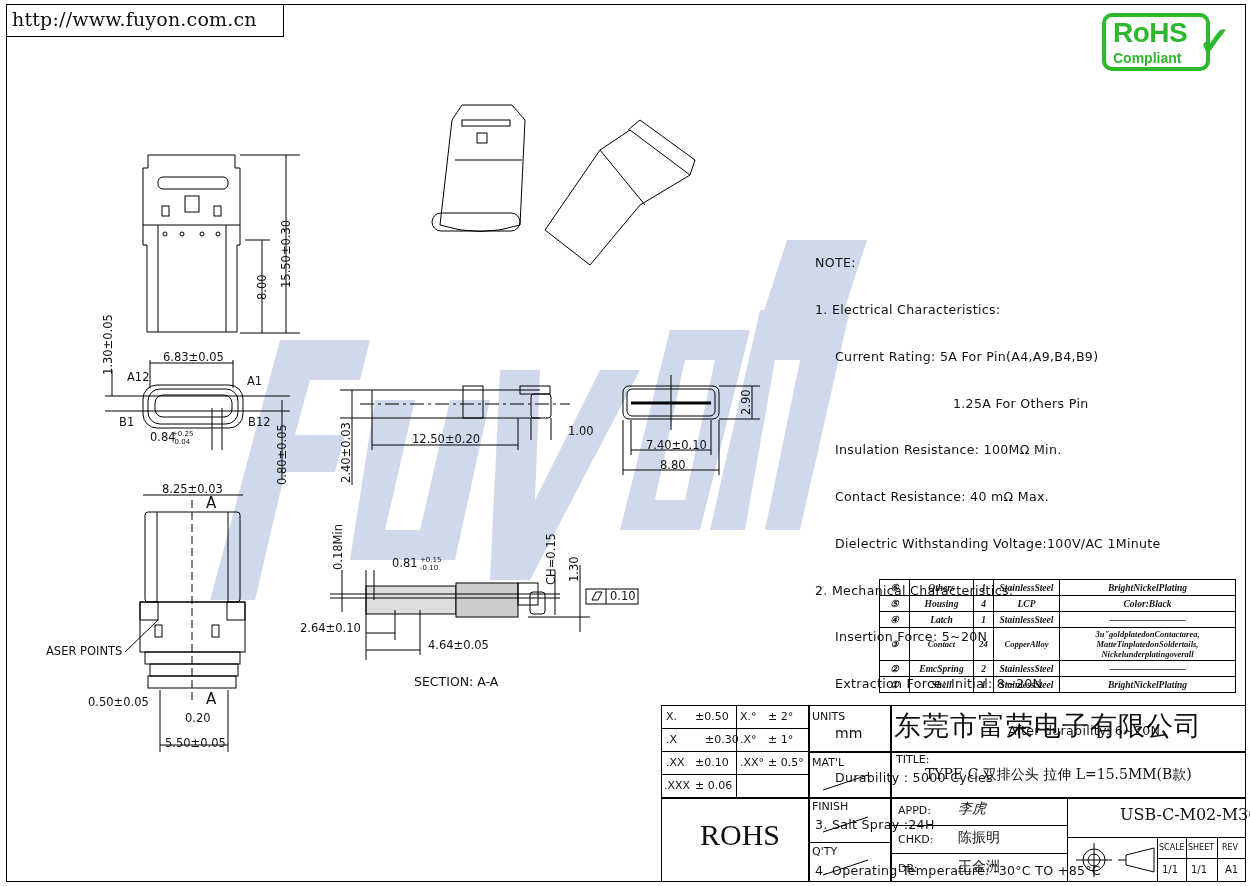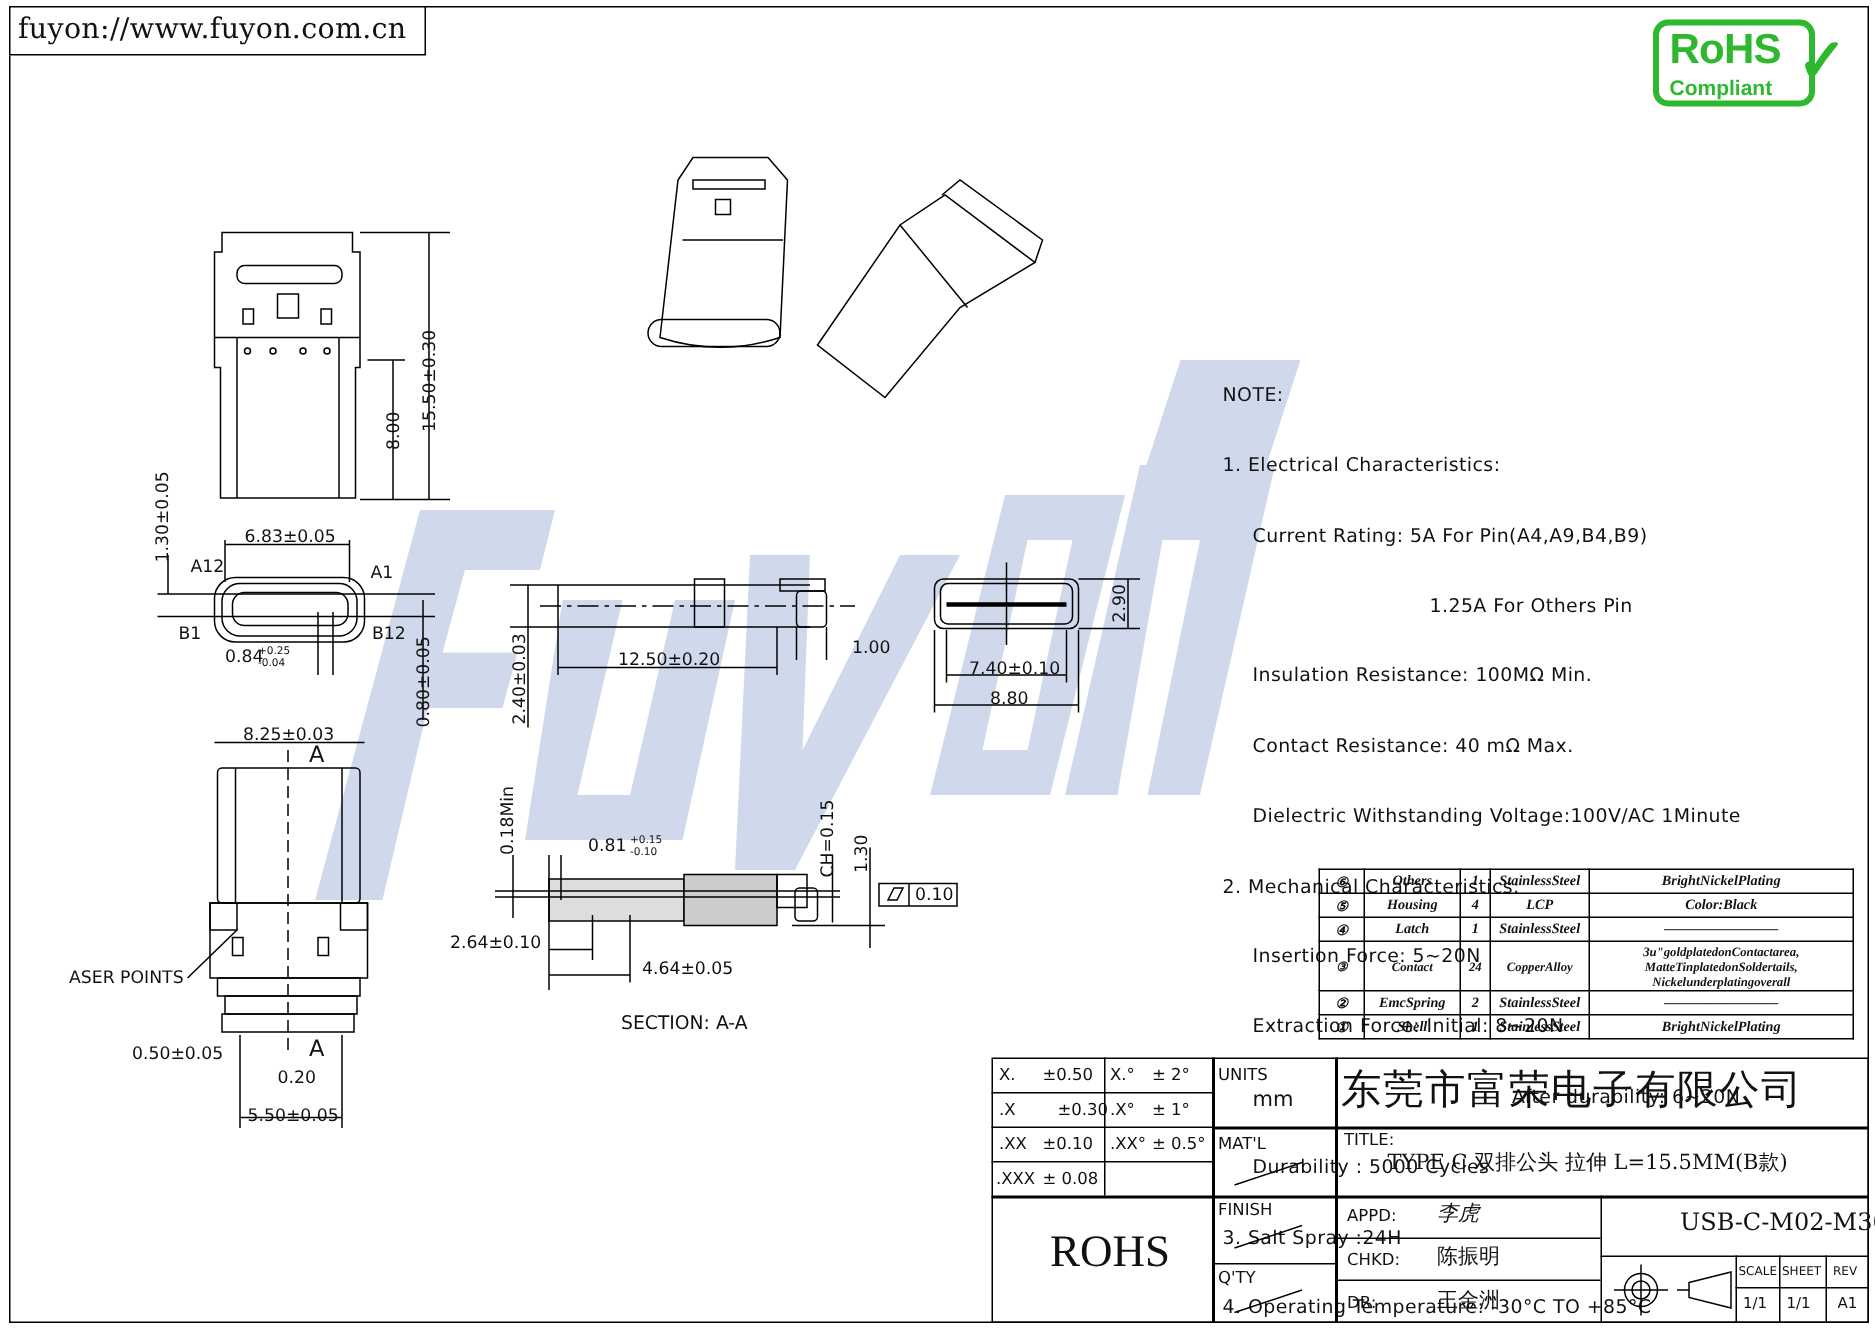--- a/index.html
+++ b/index.html
@@ -40,21 +40,21 @@
 
     <polygon points="470,330 520,130 600,130 550,330"></polygon>
     <polygon points="505,300 535,300 565,160 535,160" fill="#fff"></polygon>
 
     <polygon points="560,330 610,110 700,110 650,330 615,330 650,160 625,160 595,330"></polygon>
 
     <rect x="650" y="40" width="80" height="70" transform="skewX(-18)"></rect>
   </g>
 </svg>
 
-<div class="url-box">fuyon://www.fuyon.com.cn</div>
+<div class="url-box">http://www.fuyon.com.cn</div>
 
 <div class="rohs-badge">
   <span class="big">RoHS</span>
   <span class="small">Compliant</span>
   <span class="check">✓</span>
 </div>
 
 <svg class="drawing" width="1250" height="886">
   <g stroke="#000" stroke-width="1" fill="none">
 
@@ -310,21 +310,21 @@
 <div class="tb-text" style="left:768px; top:710px;">± 2°</div>
 <div class="tb-text" style="left:666px; top:733px;">.X</div>
 <div class="tb-text" style="left:695px; top:733px;margin-left:10px;">±0.30</div>
 <div class="tb-text" style="left:740px; top:733px;">.X°</div>
 <div class="tb-text" style="left:768px; top:733px;">± 1°</div>
 <div class="tb-text" style="left:666px; top:756px;">.XX</div>
 <div class="tb-text" style="left:695px; top:756px;">±0.10</div>
 <div class="tb-text" style="left:740px; top:756px;">.XX°</div>
 <div class="tb-text" style="left:768px; top:756px;">± 0.5°</div>
 <div class="tb-text" style="left:664px; top:779px;">.XXX</div>
-<div class="tb-text" style="left:695px; top:779px;">± 0.08</div>
+<div class="tb-text" style="left:695px; top:779px;">± 0.06</div>
 
 <div class="tb-text" style="left:812px; top:710px;">UNITS</div>
 <div class="tb-text" style="left:835px; top:725px; font-size:14px;">mm</div>
 <div class="tb-text" style="left:812px; top:756px;">MAT'L</div>
 <div class="tb-text" style="left:812px; top:800px;">FINISH</div>
 <div class="tb-text" style="left:812px; top:845px;">Q'TY</div>
 <svg class="abs" style="left:808px; top:705px;" width="82" height="177">
   <line x1="15" y1="85" x2="60" y2="70" stroke="#000"></line>
   <line x1="15" y1="127" x2="60" y2="112" stroke="#000"></line>
   <line x1="15" y1="170" x2="60" y2="155" stroke="#000"></line>

